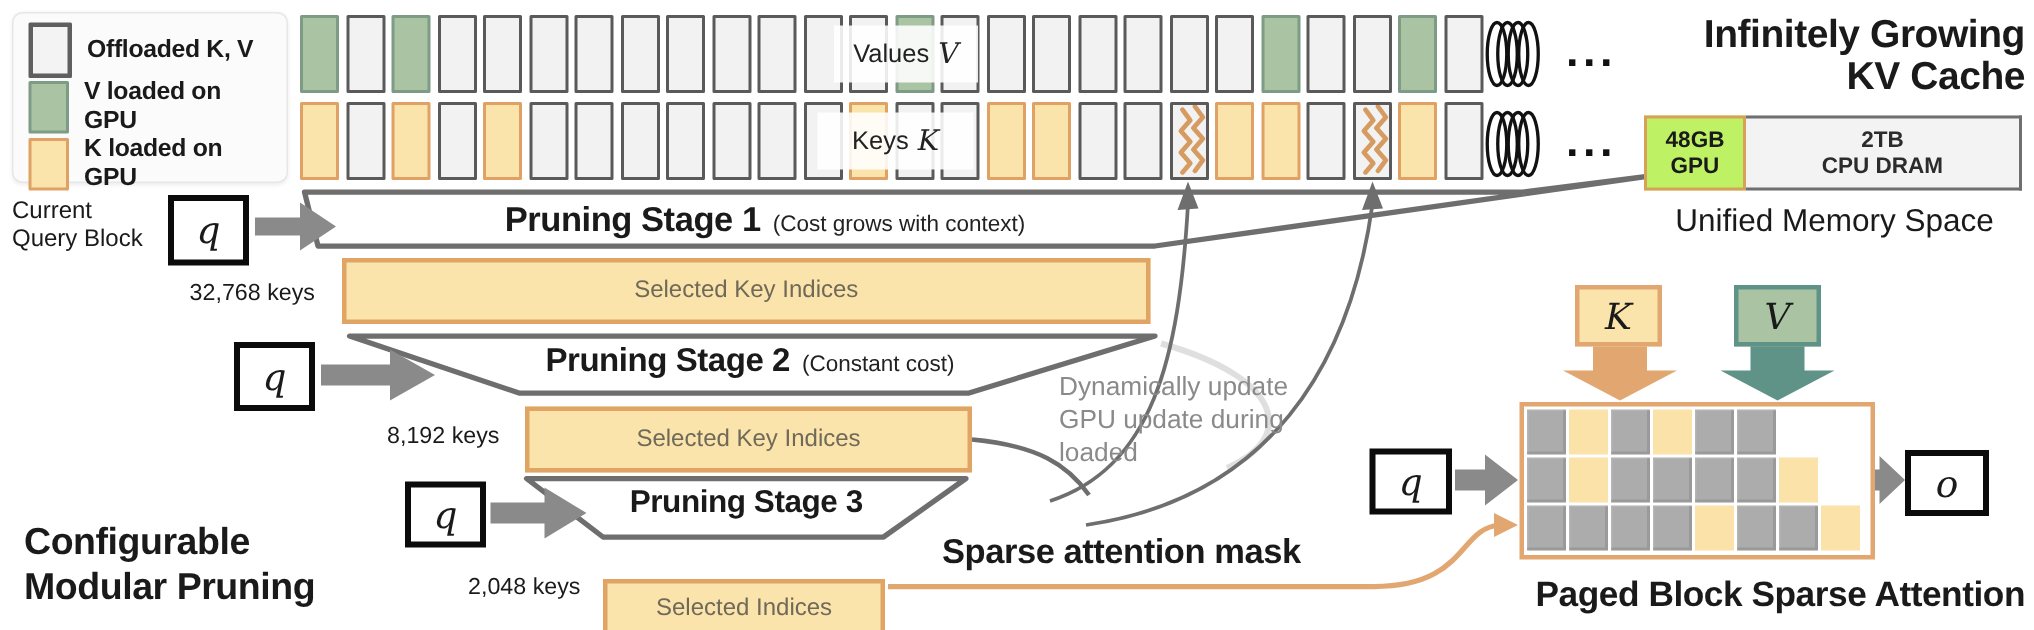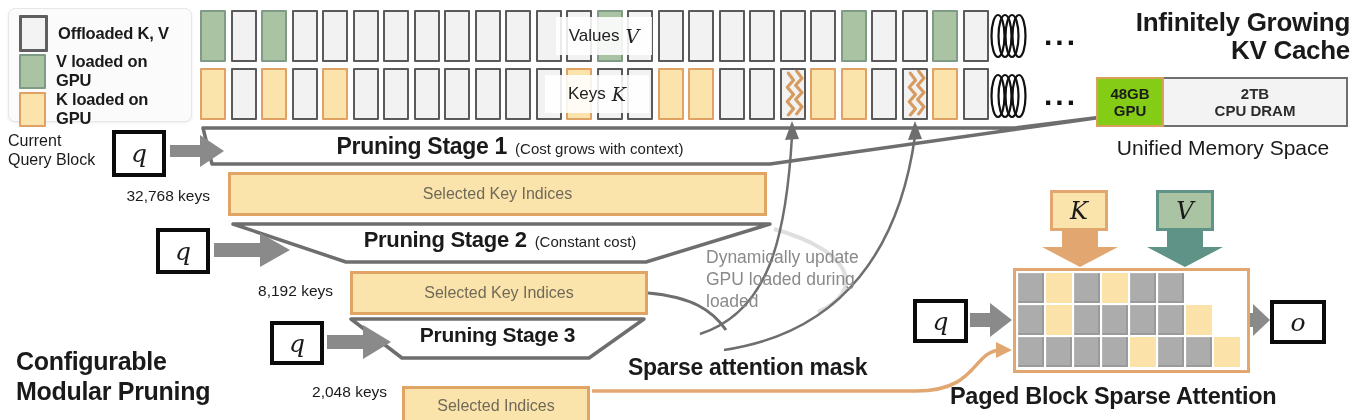--- a/index.html
+++ b/index.html
@@ -31,21 +31,21 @@
   .kvcell.k{background:#FBE3AC;border-color:#DFA164;}
   .kvcell.u svg{position:absolute;left:0;top:0;width:100%;height:100%;}
   .striplabel{height:38px;background:rgba(255,255,255,.88);display:flex;align-items:center;justify-content:center;
     gap:6px;font-size:17px;color:#222;z-index:3;}
   .mathsym{font-family:"DejaVu Serif","Liberation Serif",serif;font-style:italic;font-size:19px;}
   .dots{font-size:30px;font-weight:900;letter-spacing:3px;color:#111;line-height:30px;}
 
   
   #title-right{left:1090px;top:8px;width:260px;text-align:right;font-size:26px;font-weight:700;line-height:28px;letter-spacing:-.3px;}
   #membar{left:1096px;top:77px;display:flex;}
-  #mem-gpu{width:68px;height:50px;background:#84cc16;border:2.5px solid #D9A05B;box-sizing:border-box;
+  #mem-gpu{width:68px;height:50px;background:#bef264;border:2.5px solid #D9A05B;box-sizing:border-box;
     display:flex;flex-direction:column;align-items:center;justify-content:center;font-size:15px;font-weight:700;line-height:17px;}
   #mem-dram{width:184px;height:50px;background:#F3F3F3;border:2.5px solid #6F6F6F;border-left:none;box-sizing:border-box;
     display:flex;flex-direction:column;align-items:center;justify-content:center;font-size:15px;font-weight:700;line-height:17px;color:#2c2c2c;}
   #mem-caption{left:1096px;top:136px;width:254px;text-align:center;font-size:21px;color:#1a1a1a;}
 
   
   #cq-label{left:8px;top:131px;font-size:16px;line-height:19px;}
   .qbox{background:#fff;border:4px solid #0b0b0b;display:flex;align-items:center;justify-content:center;
     font-family:"DejaVu Serif","Liberation Serif",serif;font-style:italic;font-size:25px;box-sizing:border-box;}
   .stagetext{display:flex;align-items:baseline;justify-content:center;gap:8px;white-space:nowrap;}
@@ -62,21 +62,21 @@
   
   .kvheadbox{width:58px;height:41px;box-sizing:border-box;display:flex;align-items:center;justify-content:center;
     font-family:"DejaVu Serif","Liberation Serif",serif;font-style:italic;font-size:24px;}
   #kbox{background:#FBE3AC;border:3px solid #E2A771;}
   #vbox{background:#A9C3A3;border:3px solid #5F9387;}
   #mask-box{left:1013px;top:268px;width:237px;height:105px;border:3.5px solid #E2A771;background:#fff;box-sizing:border-box;}
   #mask-grid{display:grid;grid-template-columns:repeat(8,26px);grid-auto-rows:30px;gap:2px;padding:2px;}
   .mcell.g{background:#ACACAC;box-shadow:inset -2px -2px 0 rgba(0,0,0,.10), inset 1px 1px 0 rgba(255,255,255,.12);}
   .mcell.y{background:#FAE2A9;}
   .mcell.w{background:transparent;}
-  #paged-title{left:950px;top:383px;width:400px;text-align:left;font-size:23.5px;font-weight:700;letter-spacing:-.3px;}
+  #paged-title{left:950px;top:383px;width:400px;text-align:right;font-size:23.5px;font-weight:700;letter-spacing:-.3px;}
 </style>
 </head>
 <body>
 
 <div id="canvas">
 
   <svg id="overlay" width="1356" height="420" viewBox="0 0 1356 420">
 
     <polygon points="203,128 1015,128 1110,116 770,164 212,164" fill="#ffffff" stroke="#6E6E6E" stroke-width="3.5" stroke-linejoin="round"></polygon>
     <polygon points="233,224 770,224 646,262 346,262" fill="#ffffff" stroke="#6E6E6E" stroke-width="3.5" stroke-linejoin="round"></polygon>
@@ -261,21 +261,21 @@
   <div class="abs z2 stagetext" style="left:351px;top:323px;width:293px;">
     <span class="stagetitle" style="font-size:21px;">Pruning Stage 3</span>
   </div>
   <div class="abs z2 kcount" style="left:237px;top:383px;">2,048 keys</div>
   <div class="abs z2 selbox" style="left:402px;top:372px;width:188px;height:40px;margin-top:14px;">
     <span class="sellabel">Selected Indices</span>
   </div>
 
   <div id="dyn-text" class="abs z2">
     <div>Dynamically update</div>
-    <div>GPU loaded during</div>
+    <div>GPU update during</div>
     <div>loaded</div>
   </div>
   <div id="sparse-label" class="abs z2">Sparse attention mask</div>
   <div id="config-label" class="abs z2">
     <div>Configurable</div>
     <div>Modular Pruning</div>
   </div>
 
   <div id="kbox" class="abs z2 kvheadbox" style="left:1050px;top:190px;">
     <span>K</span>

